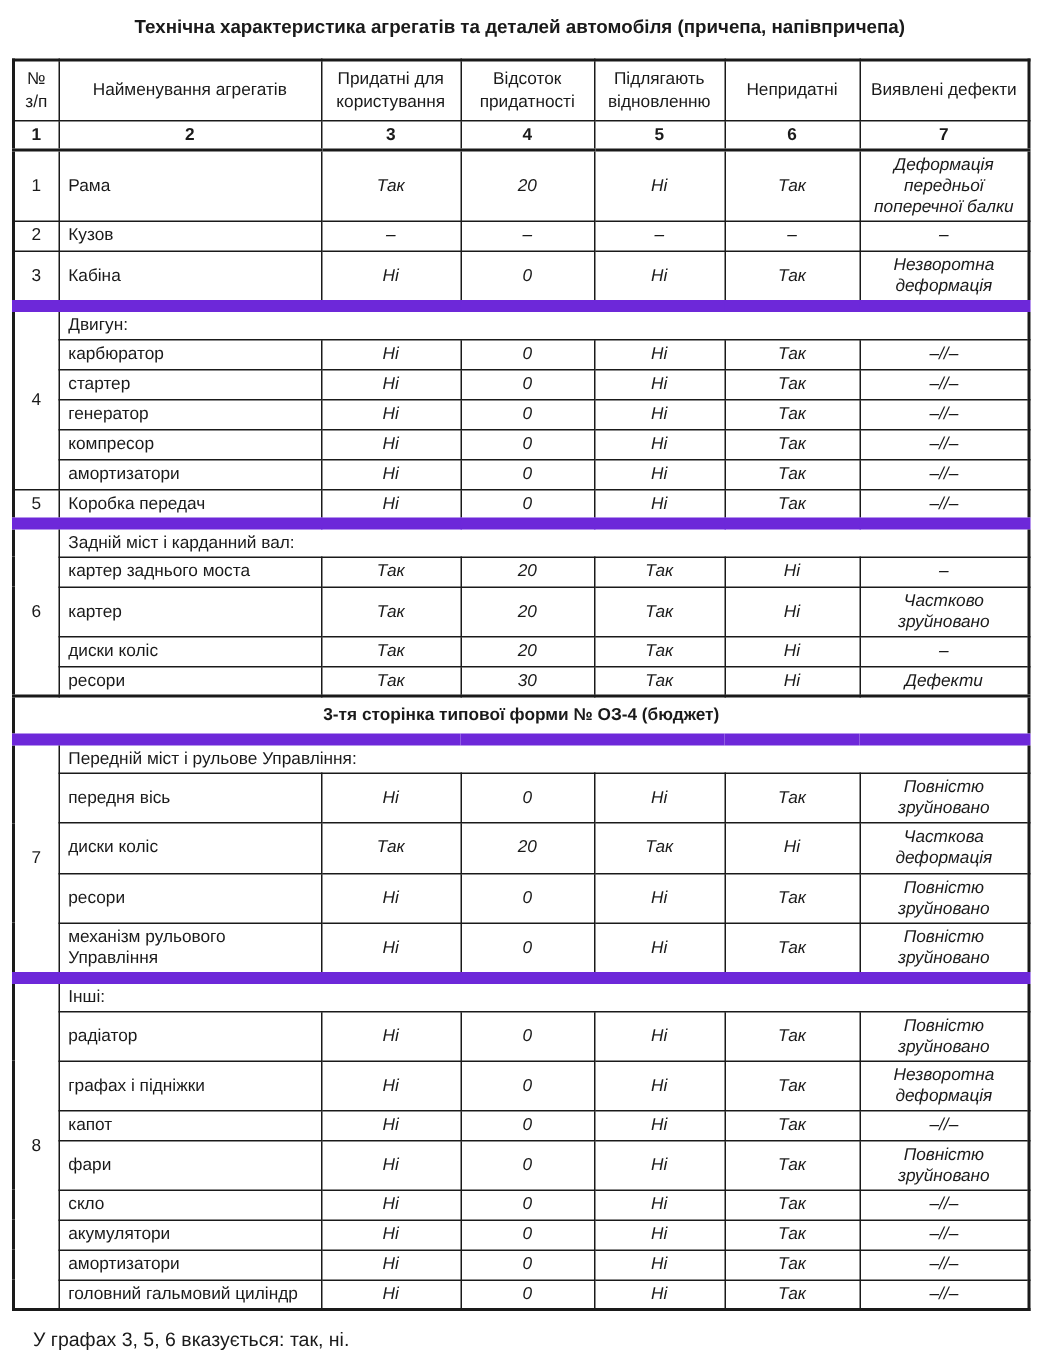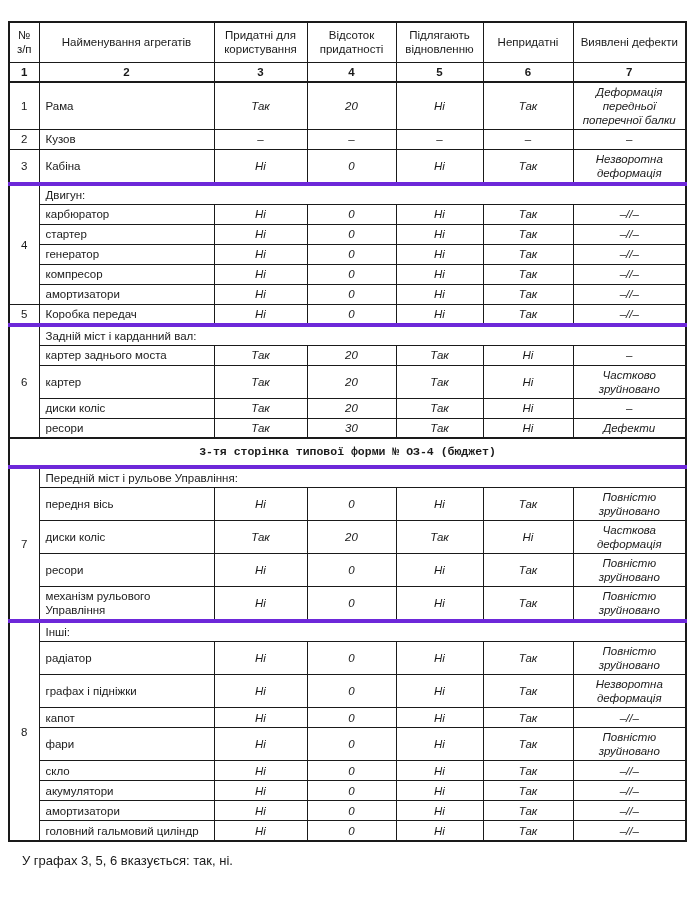--- a/index.html
+++ b/index.html
@@ -38,33 +38,34 @@
     font-weight: normal; text-align: center; height: 40px; font-size: 11.5px;
   }
   thead th.idx {
     font-weight: bold; text-align: center; height: 18px;
     border-bottom: 2px solid #1a1a1a;
   }
   td.num { text-align: center; height: 20px; }
   td.name { text-align: left; padding-left: 6px; height: 20px; }
   td.val { text-align: center; font-style: italic; height: 20px; }
   td.subhead { text-align: left; padding-left: 6px; height: 19px; }
-  tr.g-top > td { border-top: 4px solid #6d28d9; }
+  tr.g-top > td { border-top: 8px solid #6d28d9; }
   td.section {
     text-align: center; font-weight: bold; height: 29px;
-    border-top: 2px solid #1a1a1a; border-bottom: 2px solid #1a1a1a; font-family: Liberation Mono, monospace;
+    border-top: 2px solid #1a1a1a; border-bottom: 2px solid #1a1a1a;
   }
   .footer-note {
     margin: 11px 0 0 14px; font-size: 13px;
   }
 </style>
 </head>
 <body>
 
 <div class="page">
+  <div class="doc-title">Технічна характеристика агрегатів та деталей автомобіля (причепа, напівпричепа)</div>
 
   <table class="main">
     <colgroup>
       <col class="c1">
         <col class="c2">
         <col class="c3">
         <col class="c4">
       <col class="c5">
         <col class="c6">
         <col class="c7">

